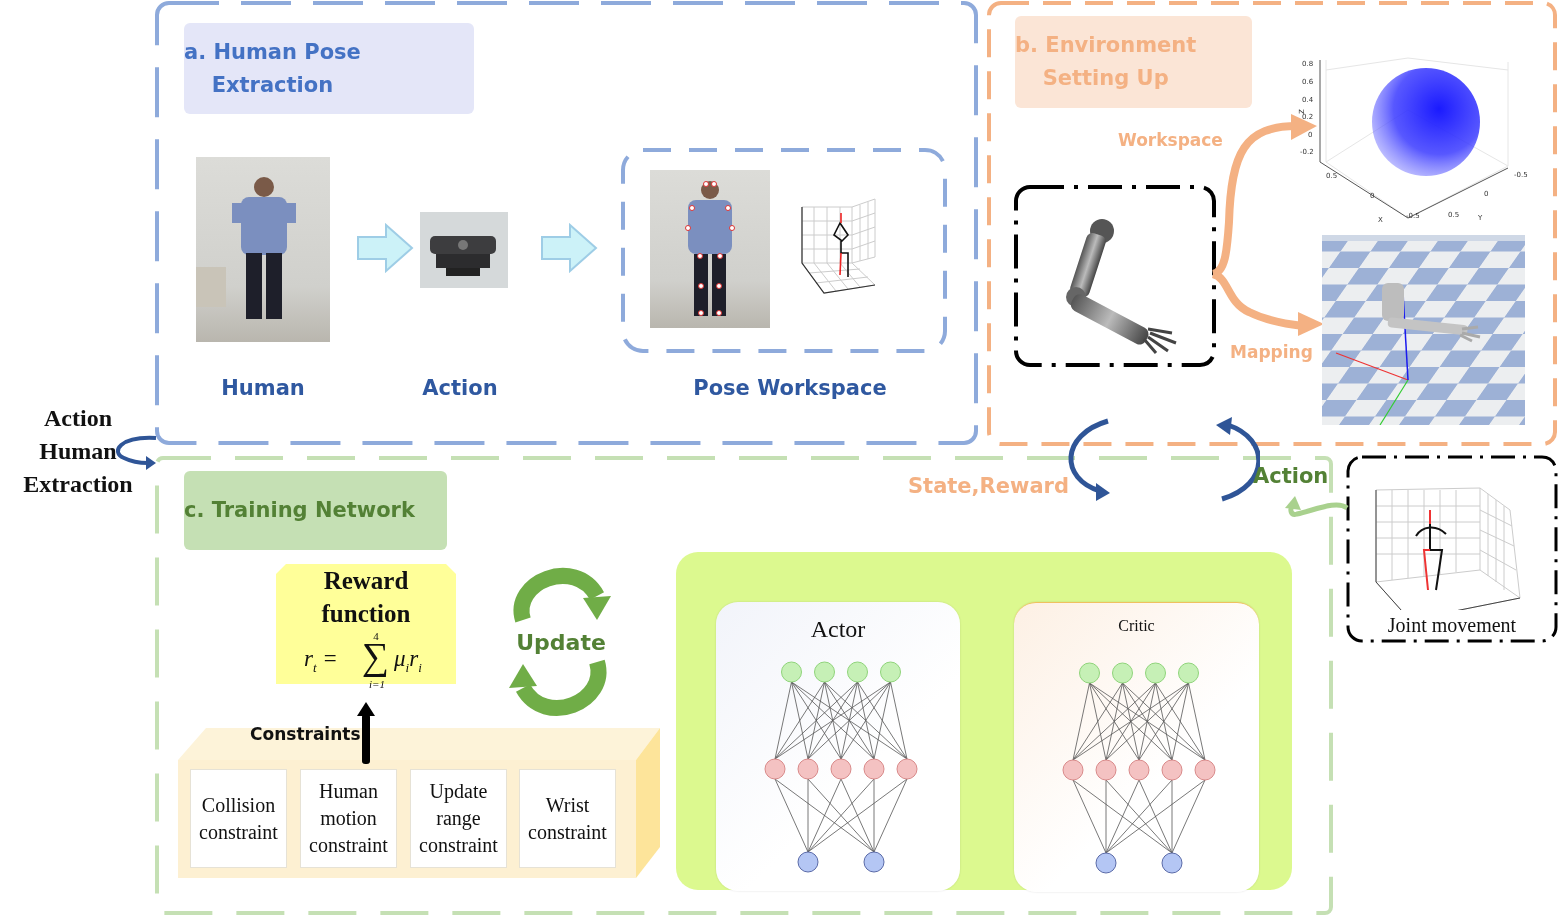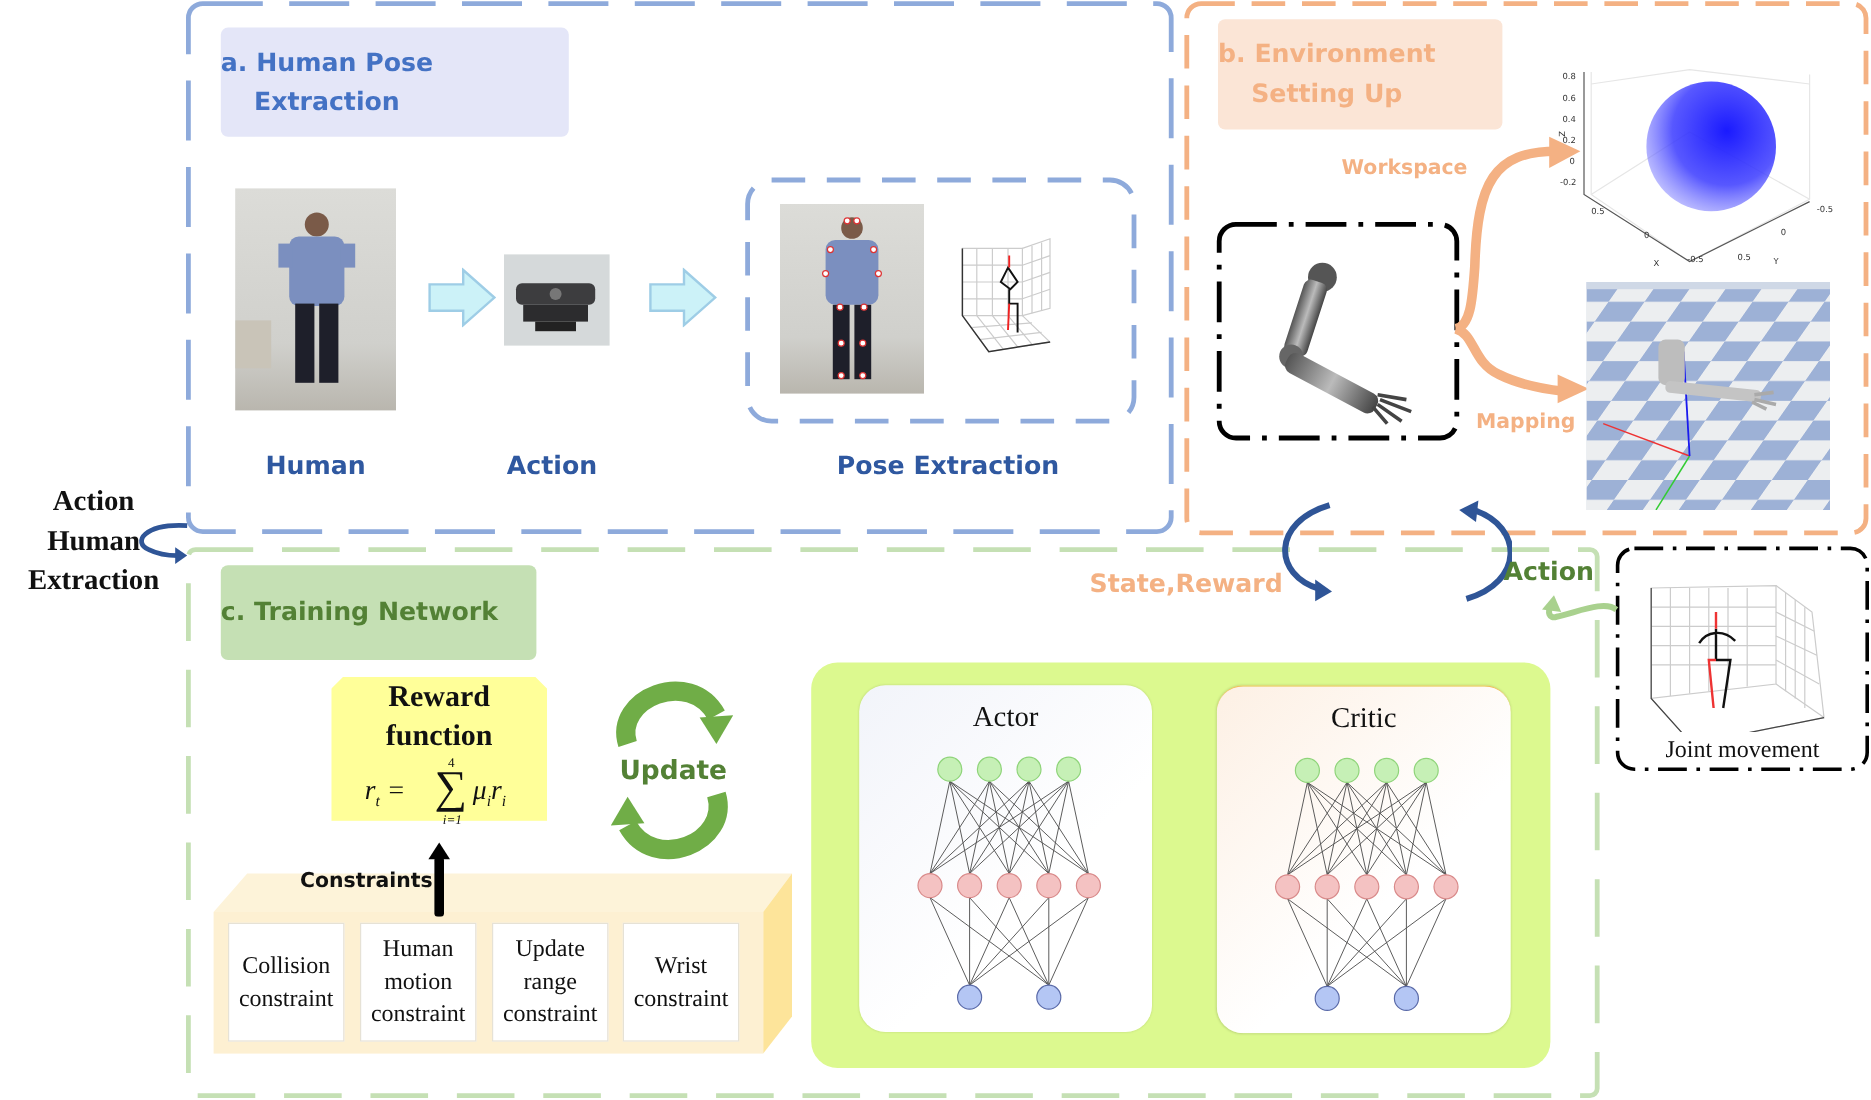--- a/index.html
+++ b/index.html
@@ -4,21 +4,21 @@
 <style>
   html,body{margin:0;padding:0;background:#ffffff;}
   body{width:1559px;height:917px;position:relative;overflow:hidden;font-family:"DejaVu Sans",sans-serif;}
   .abs{position:absolute;}
   .sans{font-family:"DejaVu Sans","Liberation Sans",sans-serif;font-weight:bold;}
   .serif{font-family:"Liberation Serif","DejaVu Serif",serif;}
   .sec-title{border-radius:6px;display:flex;align-items:center;justify-content:flex-start;text-align:center;font-size:21px;line-height:33px;}
   .cap{font-size:21px;color:#2f58a0;text-align:center;}
   .photo{background:linear-gradient(180deg,#dcdcd8 0%,#d0d0cc 70%,#b9b6ae 100%);overflow:hidden;}
   .cbox{background:#fff;border:1px solid #e6e2d6;display:flex;align-items:center;justify-content:center;text-align:center;font-size:20px;line-height:27px;color:#111;}
-  .net-card{border-radius:22px;box-shadow:0 0 2px rgba(0,0,0,0.15);}
+  .net-card{border-radius:22px;box-shadow:0 0 2px rgba(0,0,0,0.15);margin-top:31px;}
   svg text{font-family:"DejaVu Sans",sans-serif;}
 </style>
 </head>
 <body>
 
 <svg class="abs" style="left:0;top:0;" width="1559" height="917">
 
   <rect x="157" y="3" width="819" height="440" rx="12" fill="none" stroke="#8eaadb" stroke-width="4" stroke-dasharray="50 22"></rect>
 
   <rect x="989" y="3" width="566" height="441" rx="12" fill="none" stroke="#f4b183" stroke-width="4" stroke-dasharray="28 14"></rect>
@@ -108,21 +108,21 @@
     <path d="M70 10 V66 M78 7 V64 M62 26 L85 18 M62 40 L85 32 M62 54 L85 46"></path>
     <path d="M19 78 L70 74 M26 88 L78 82 M24 68 L46 96 M37 68 L58 94 M50 68 L70 92"></path>
   </g>
   <path d="M12 12 V68 L34 98 L85 90" stroke="#333" stroke-width="1.2" fill="none"></path>
   <path d="M50 28 L58 40 L52 46 L44 40 Z M51 46 V58 H58 V82" stroke="#111" stroke-width="1.6" fill="none"></path>
   <path d="M51 18 V28 M51 58 L50 80" stroke="#e22" stroke-width="1.6" fill="none"></path>
 </svg>
 
 <div class="abs cap sans" style="left:193px;top:376px;width:140px;">Human</div>
 <div class="abs cap sans" style="left:400px;top:376px;width:120px;">Action</div>
-<div class="abs cap sans" style="left:680px;top:376px;width:220px;">Pose Extraction</div>
+<div class="abs cap sans" style="left:680px;top:376px;width:220px;">Pose Workspace</div>
 
 <div class="abs sec-title sans" style="left:1015px;top:16px;width:237px;height:92px;background:#fbe5d6;color:#f4b183;">
   <div>
       <div>b. Environment</div>
       <div>Setting Up</div>
     </div>
 </div>
 
 <svg class="abs" style="left:1040px;top:205px;" width="150" height="150">
   <defs>
@@ -334,21 +334,21 @@
       <circle cx="52" cy="115" r="10" fill="#f4c2c2" stroke="#d98a8a"></circle>
       <circle cx="85" cy="115" r="10" fill="#f4c2c2" stroke="#d98a8a"></circle>
       <circle cx="118" cy="115" r="10" fill="#f4c2c2" stroke="#d98a8a"></circle>
       <circle cx="151" cy="115" r="10" fill="#f4c2c2" stroke="#d98a8a"></circle>
       <circle cx="52" cy="208" r="10" fill="#b4c6f4" stroke="#5a6aa8"></circle>
       <circle cx="118" cy="208" r="10" fill="#b4c6f4" stroke="#5a6aa8"></circle>
     </svg>
 </div>
 
 <div class="abs net-card" style="left:1014px;top:571px;width:245px;height:289px;background:linear-gradient(135deg,#fdf0e4,#ffffff 60%);border-top:1px solid #f0c060;">
-  <div class="serif" style="text-align:center;font-size:24px;margin-top:14px;color:#111;">Critic</div>
+  <div class="serif" style="text-align:center;font-size:16px;margin-top:14px;color:#111;">Critic</div>
   <svg class="net" style="position:absolute;left:40px;top:52px;" width="170" height="230">
       <line x1="35.5" y1="28" x2="19" y2="105" stroke="#555" stroke-width="0.8"></line>
       <line x1="35.5" y1="28" x2="52" y2="105" stroke="#555" stroke-width="0.8"></line>
       <line x1="35.5" y1="28" x2="85" y2="105" stroke="#555" stroke-width="0.8"></line>
       <line x1="35.5" y1="28" x2="118" y2="105" stroke="#555" stroke-width="0.8"></line>
       <line x1="35.5" y1="28" x2="151" y2="105" stroke="#555" stroke-width="0.8"></line>
       <line x1="68.5" y1="28" x2="19" y2="105" stroke="#555" stroke-width="0.8"></line>
       <line x1="68.5" y1="28" x2="52" y2="105" stroke="#555" stroke-width="0.8"></line>
       <line x1="68.5" y1="28" x2="85" y2="105" stroke="#555" stroke-width="0.8"></line>
       <line x1="68.5" y1="28" x2="118" y2="105" stroke="#555" stroke-width="0.8"></line>

